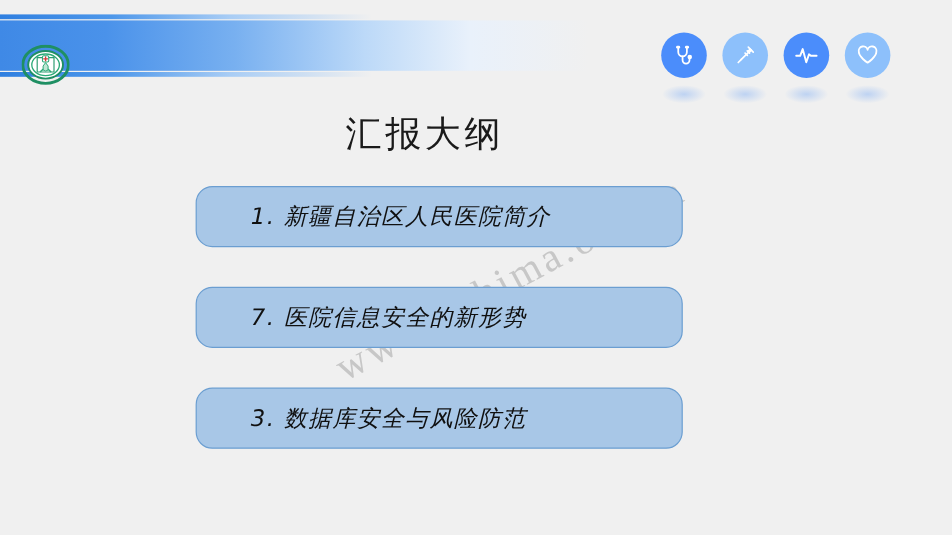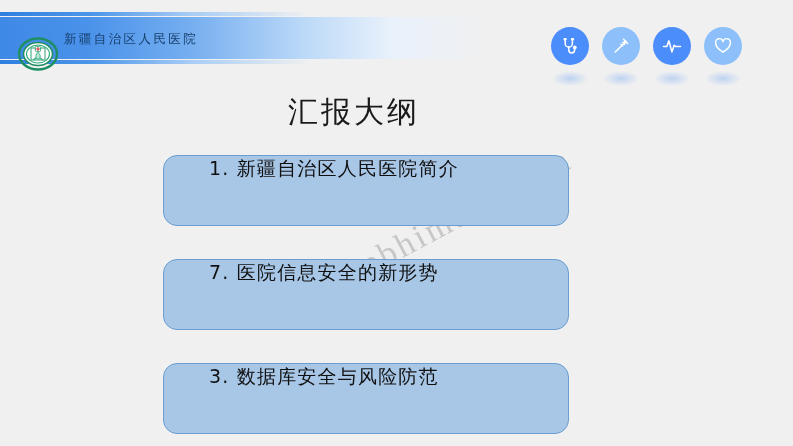--- a/index.html
+++ b/index.html
@@ -146,29 +146,30 @@
   }
 
   
   .outline {
     position: absolute;
     left: 163px;
     top: 155px;
     width: 406px;
   }
   .outline-box {
-    height: 71px;
+    height: 51px;
     margin-bottom: 33px;
     background: #a8c7e7;
     border: 1px solid #6b9ed1;
     border-radius: 14px;
     box-sizing: border-box;
     display: flex;
-    align-items: flex-start;
+    align-items: center;
     position: relative;
+    font-style: italic;
   }
   .outline-box:last-child { margin-bottom: 16px; }
   .outline-label {
     padding-left: 45px;
     font-size: 19px;
     color: #101010;
     letter-spacing: 1.2px;
     font-family: "DejaVu Sans", "Liberation Sans", sans-serif;
     white-space: nowrap;
   }
@@ -190,21 +191,20 @@
         <ellipse cx="20" cy="17" rx="11.5" ry="9" fill="none" stroke="#2aa977" stroke-width="1.1"></ellipse>
         <path d="M13 11 h14 v12 h-14 z" fill="none" stroke="#2f9d72" stroke-width="1"></path>
         <rect x="17.4" y="9.4" width="5.2" height="5.2" rx="1" fill="#ffffff" stroke="#2aa977" stroke-width="0.9"></rect>
         <path d="M20 10.4 v3.2 M18.4 12 h3.2" stroke="#d23b3b" stroke-width="1.1" stroke-linecap="round"></path>
         <path d="M15.4 23 q4.6 -5.4 9.2 0" fill="none" stroke="#2aa977" stroke-width="1.2"></path>
         <path d="M20 15.2 q-3.2 2.6 -2 6.2 q2 1.6 4 0 q1.2 -3.6 -2 -6.2 z" fill="#bfe6d4" stroke="#2aa977" stroke-width="0.8"></path>
       </svg>
     </div>
 
     <div class="header-text">
-      <div class="header-cn">新疆自治区人民医院</div>
     </div>
   </div>
 
   <div class="icon-row">
 
     <div class="icon-btn dark" style="left:0px;">
       <span>
         <svg width="20" height="20" viewBox="0 0 20 20">
           <path d="M5.2 3.2 v4.2 a3.6 3.6 0 0 0 7.2 0 V3.2" fill="none" stroke="#fff" stroke-width="1.5" stroke-linecap="round"></path>
           <rect x="3.4" y="2.1" width="3.4" height="2.3" rx="1.1" fill="#fff"></rect>

